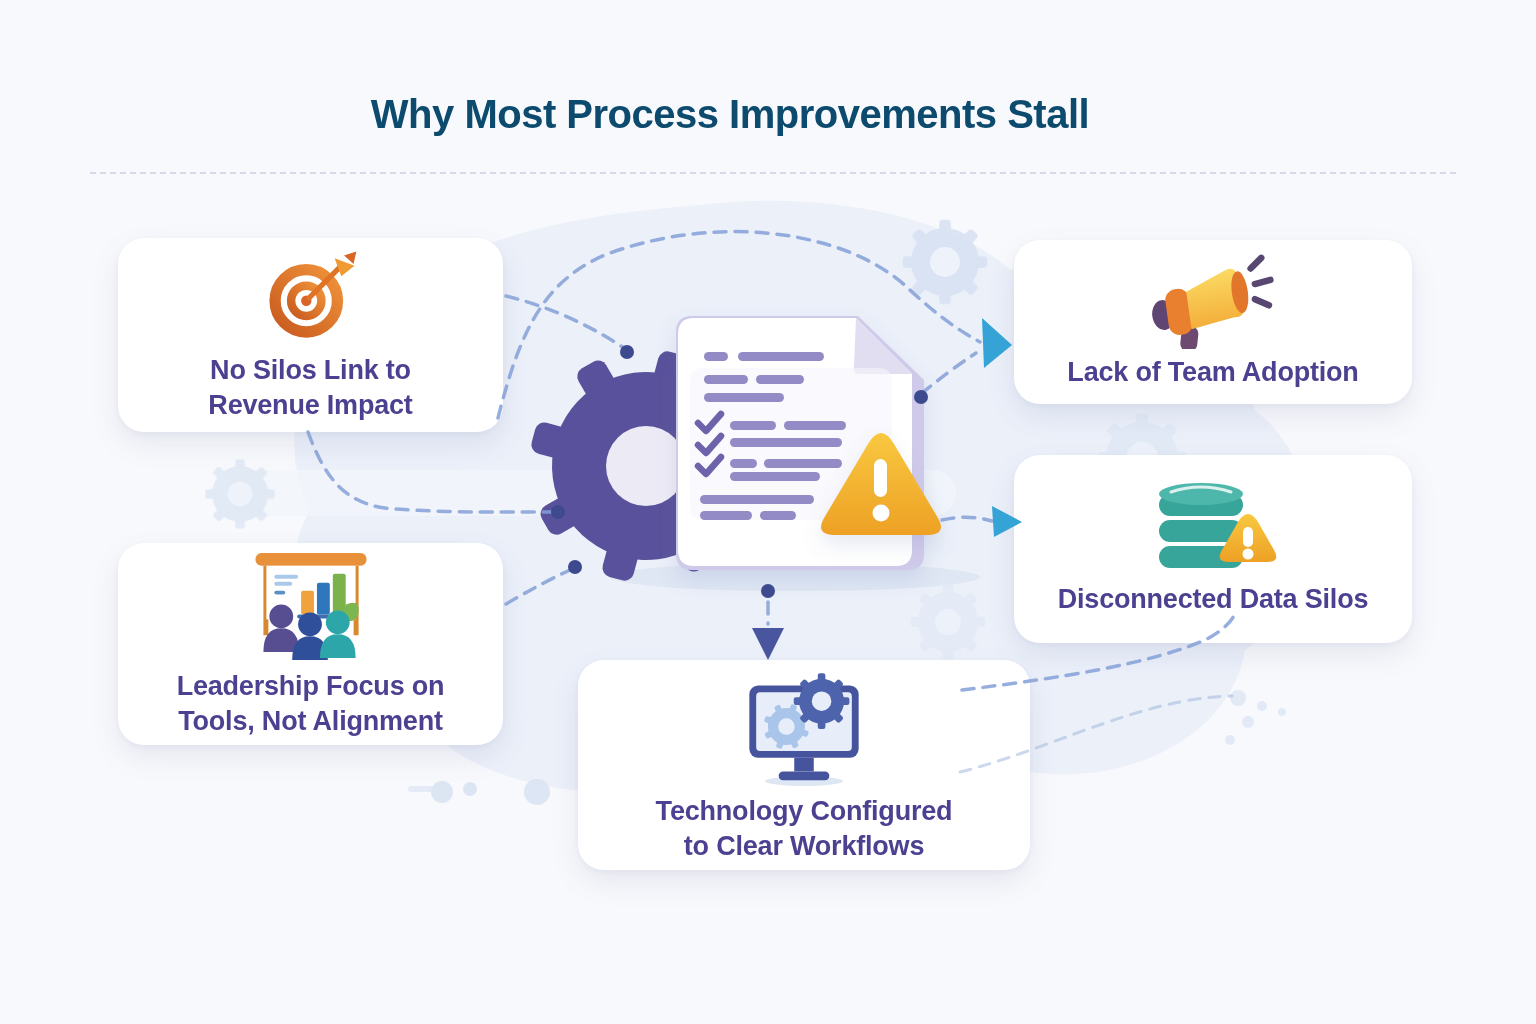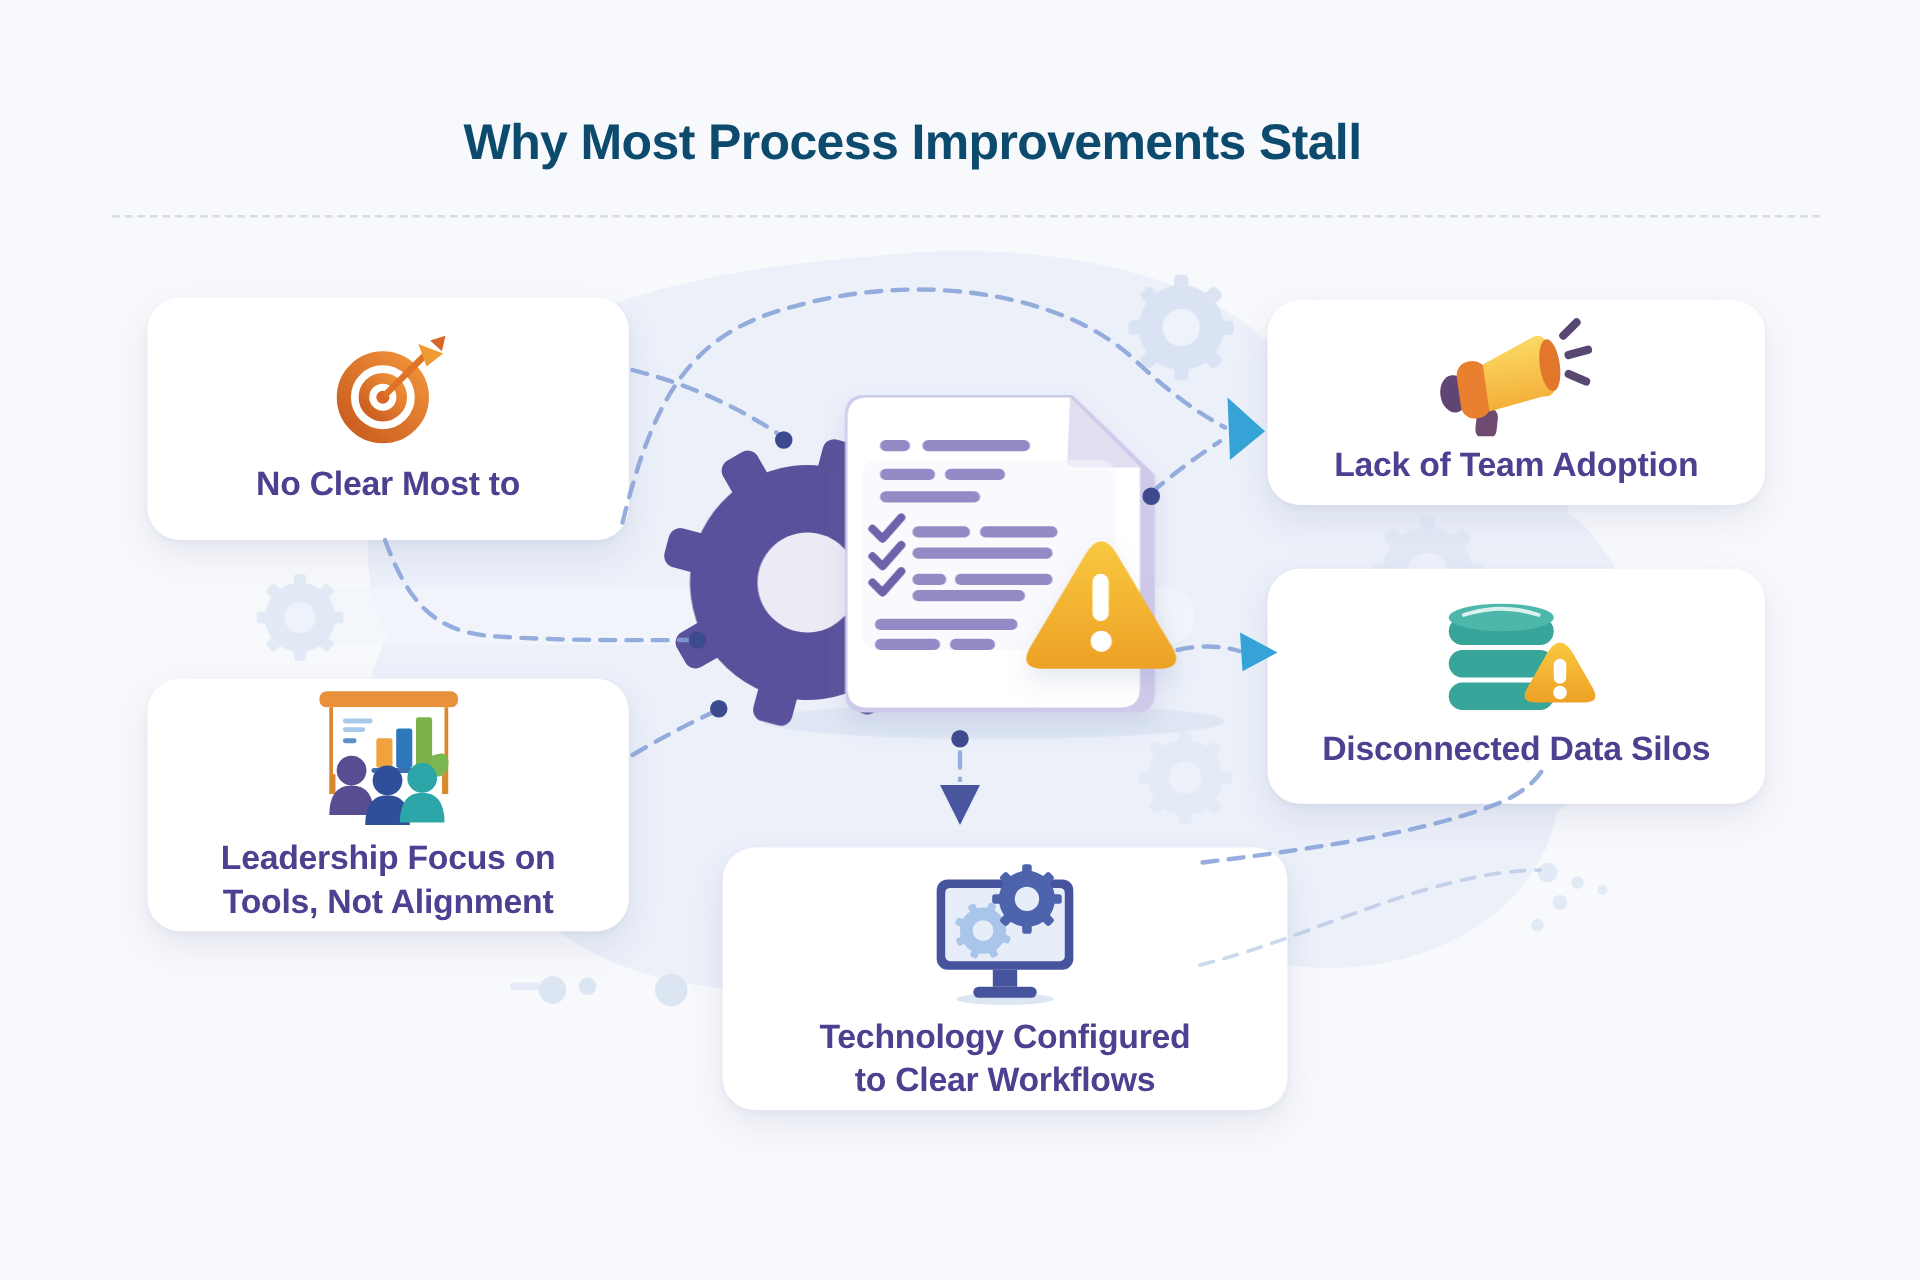--- a/index.html
+++ b/index.html
@@ -35,21 +35,21 @@
     color:#4b4190;
     font-size:27px;font-weight:700;line-height:1.3;
     text-align:center;letter-spacing:-0.2px;
   }
   .card-label span{display:block;}
 
   #card-revenue   {left:118px; top:238px; width:385px; height:194px;}
   #card-leadership{left:118px; top:543px; width:385px; height:202px;}
   #card-adoption  {left:1014px;top:240px; width:398px; height:164px;}
   #card-silos     {left:1014px;top:455px; width:398px; height:188px;}
-  #card-technology{left:578px; top:678px; width:452px; height:210px;}
+  #card-technology{left:578px; top:660px; width:452px; height:210px;}
 </style>
 </head>
 <body>
 
 <div class="canvas">
 
   <svg class="layer" viewBox="0 0 1536 1024">
     <defs>
       <g id="gb">
         <rect x="-17" y="-124" width="34" height="44" rx="10"></rect>
@@ -159,21 +159,22 @@
       </linearGradient>
         </defs>
       <circle cx="50" cy="56" r="33" fill="none" stroke="url(#tg)" stroke-width="12"></circle>
       <circle cx="50" cy="56" r="16" fill="none" stroke="url(#tg)" stroke-width="9"></circle>
       <circle cx="50" cy="56" r="5.5" fill="#d96527"></circle>
       <line x1="53" y1="53" x2="85" y2="21" stroke="#e07326" stroke-width="5.5" stroke-linecap="round"></line>
       <polygon points="80,11 101,19 87,30" fill="#ef9a33"></polygon>
       <polygon points="90,8 103,4 100,17" fill="#d96527"></polygon>
     </svg>
     <div class="card-label">
-      <span>No Clear Most to</span>
+      <span>No Silos Link to</span>
+      <span>Revenue Impact</span>
     </div>
   </div>
 
   <div class="card" id="card-adoption">
     <svg width="134" height="96" viewBox="0 0 134 96">
       <defs>
           <linearGradient id="megaGrad" x1="0" y1="0" x2="0" y2="1">
         <stop offset="0" stop-color="#fbda63"></stop>
             <stop offset="1" stop-color="#f3ae39"></stop>
       </linearGradient>

